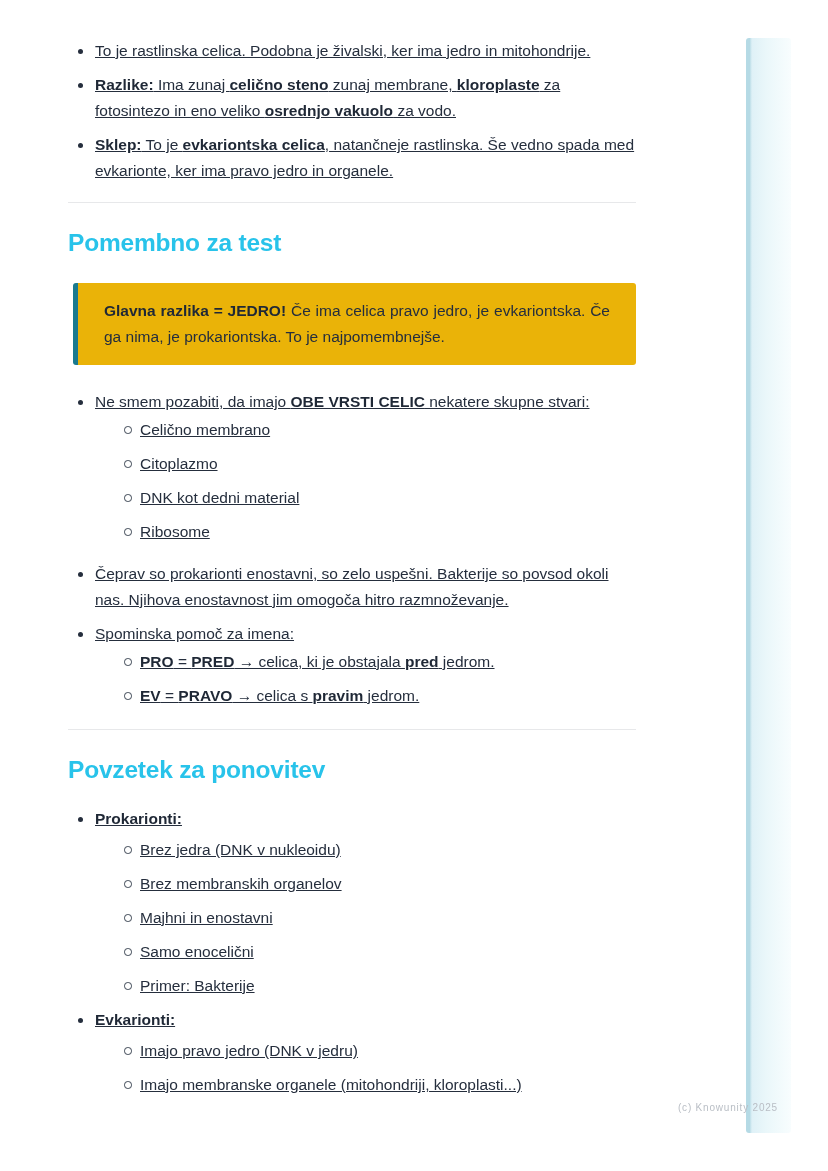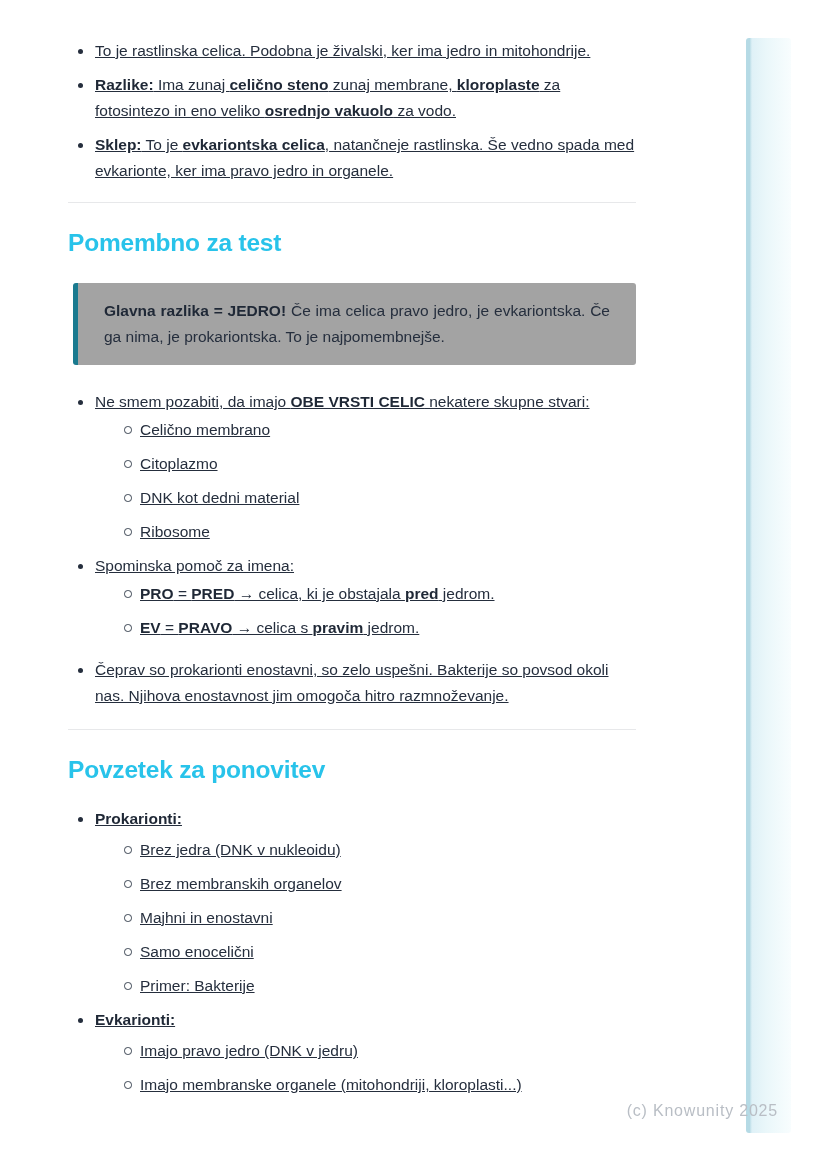--- a/index.html
+++ b/index.html
@@ -32,42 +32,42 @@
   b{font-weight:700;color:#1f2836;}
   h2{
     font-size:24.5px;line-height:32px;font-weight:700;
     color:#28c3ea;letter-spacing:-0.2px;
     margin:24px 0 0 0;
   }
   hr{border:none;border-top:1px solid #e7e8ea;margin:18px 0 0 0;}
   hr.hr2{margin-top:20px;}
   .callout{
     margin:24px 0 0 5px;
-    background:#a3a3a3;
+    background:#eab308;
     border-left:5px solid #1a7a8f;
     border-radius:3px;
     padding:15px 26px;
   }
   .callout p{
     margin:0;font-size:15.5px;line-height:26px;text-align:justify;
   }
   ul.top-list{margin-top:0;}
   ul.sec-list{margin-top:24px;}
   ul.sec-list2{margin-top:20px;}
   ul.sub{margin-top:2px;}
   ul.sub.loose{margin-top:5px;}
   li.gap-lg{margin-top:16px;}
   .side-bar{
     position:absolute;left:746px;top:38px;width:45px;height:1095px;
     border-radius:3px;z-index:1;
     background:linear-gradient(90deg,#b5dae5 0px,#b5dae5 3.5px,#dff1f7 6px,#eaf7fa 45%,#f8fdfe 100%);
   }
   .footer{
     position:absolute;top:1102px;right:50px;z-index:5;
-    font-size:16px;letter-spacing:0.8px;color:#b9bec5;
+    font-size:10px;letter-spacing:0.8px;color:#b9bec5;
   }
 </style>
 </head>
 <body>
 
 <div class="side-bar"></div>
 
 <div class="content">
 
   <ul class="top-list">
@@ -109,37 +109,37 @@
         <li class="lvl2">
           <span class="m2"></span>
           <span><span>DNK kot dedni material</span></span>
         </li>
         <li class="lvl2">
           <span class="m2"></span>
           <span><span>Ribosome</span></span>
         </li>
       </ul>
     </li>
+    <li class="lvl1 gap-lg">
+      <span class="m1"></span>
+      <span><span>Čeprav so prokarionti enostavni, so zelo uspešni. Bakterije so povsod okoli nas. Njihova enostavnost jim omogoča hitro razmnoževanje.</span></span>
+    </li>
     <li class="lvl1">
       <span class="m1"></span>
       <span><span>Spominska pomoč za imena:</span></span>
       <ul class="sub">
         <li class="lvl2">
           <span class="m2"></span>
           <span><b>PRO</b><span> = </span><b>PRED</b><span> → celica, ki je obstajala </span><b>pred</b><span> jedrom.</span></span>
         </li>
         <li class="lvl2">
           <span class="m2"></span>
           <span><b>EV</b><span> = </span><b>PRAVO</b><span> → celica s </span><b>pravim</b><span> jedrom.</span></span>
         </li>
       </ul>
-    </li>
-    <li class="lvl1 gap-lg">
-      <span class="m1"></span>
-      <span><span>Čeprav so prokarionti enostavni, so zelo uspešni. Bakterije so povsod okoli nas. Njihova enostavnost jim omogoča hitro razmnoževanje.</span></span>
     </li>
   </ul>
 
   <hr class="hr2">
 
   <h2>Povzetek za ponovitev</h2>
 
   <ul class="sec-list2">
     <li class="lvl1">
       <span class="m1"></span>

